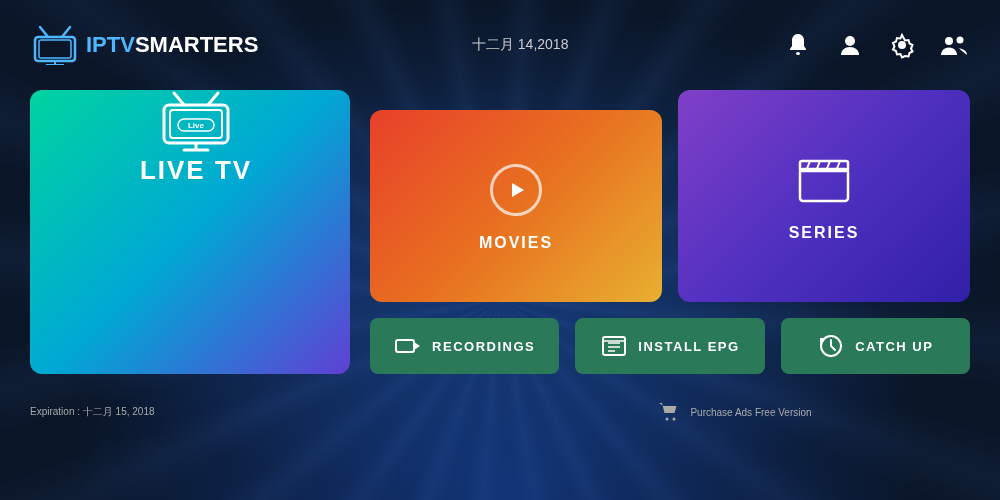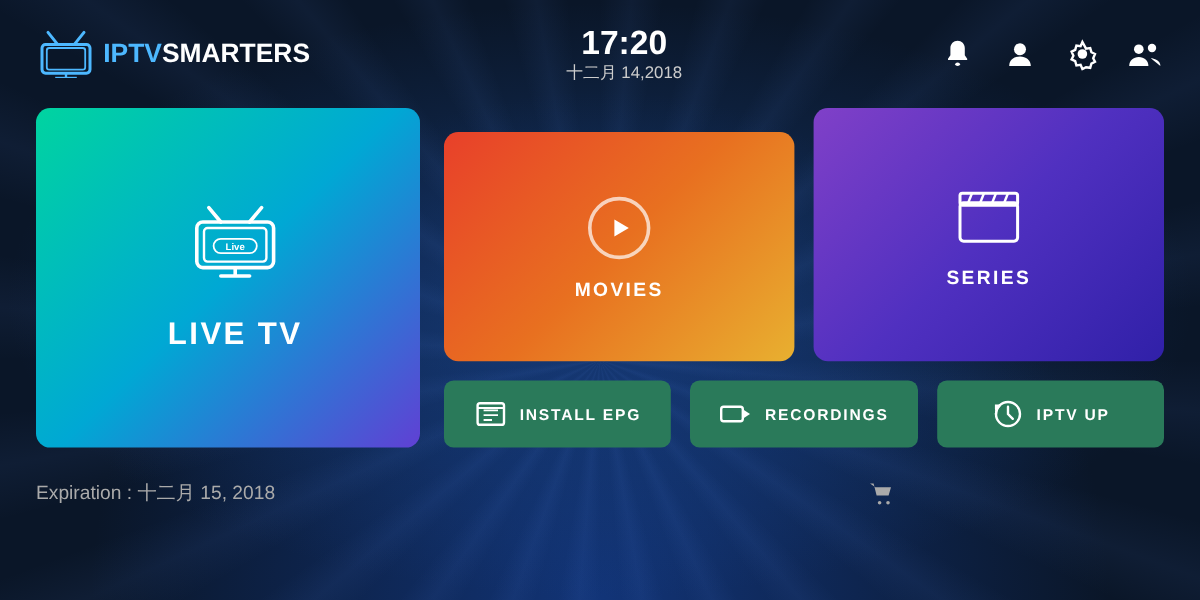--- a/index.html
+++ b/index.html
@@ -179,23 +179,23 @@
     }
 
     
     .live-tv-card {
       flex: 0 0 320px;
       background: linear-gradient(135deg, #00d4a0 0%, #00a8d4 50%, #6040d4 100%);
       border-radius: 12px;
       display: flex;
       flex-direction: column;
       align-items: center;
-      justify-content: center;
+      justify-content: flex-start;
       cursor: pointer;
-      gap: 28px;
+      gap: 0;
       padding-left: 12px;
     }
 
     .tv-icon {
       width: 80px;
       height: 65px;
     }
 
     .live-tv-label {
       font-size: 26px;
@@ -288,21 +288,21 @@
       color: white;
       letter-spacing: 1.5px;
     }
 
     
     .footer {
       display: flex;
       align-items: center;
       padding: 8px 30px 14px;
       color: #aaa;
-      font-size: 16px;
+      font-size: 10px;
     }
 
     .footer-left {
       flex: 1;
     }
 
     .footer-center {
       flex: 1;
       display: flex;
       align-items: center;
@@ -347,21 +347,20 @@
         <line x1="25" y1="36" x2="25" y2="40" stroke="#4db8ff" stroke-width="2"></line>
         <line x1="16" y1="40" x2="34" y2="40" stroke="#4db8ff" stroke-width="2"></line>
       </svg>
       <div>
         <span style="font-size:22px;font-weight:bold;color:#4db8ff;">IPTV</span><span style="font-size:22px;font-weight:bold;color:white;">SMARTERS</span>
       </div>
     </div>
 
     <div class="header-center">
       <div style="text-align:center;">
-        <div class="time-display">17:20</div>
         <div class="date-display">十二月 14,2018</div>
       </div>
     </div>
 
     <div class="header-icons">
       <div class="header-icon">
         <svg width="28" height="28" viewBox="0 0 28 28" fill="white">
           <path d="M14 3C10.7 3 8 5.7 8 9v6l-2 3v1h16v-1l-2-3V9c0-3.3-2.7-6-6-6z"></path>
           <ellipse cx="14" cy="22.5" rx="2" ry="1.5" fill="white"></ellipse>
         </svg>
@@ -436,64 +435,65 @@
             <line x1="34" y1="6" x2="30" y2="16" stroke="white" stroke-width="2"></line>
             <line x1="44" y1="6" x2="40" y2="16" stroke="white" stroke-width="2"></line>
 
             <line x1="4" y1="16" x2="52" y2="16" stroke="white" stroke-width="1.5"></line>
           </svg>
         </div>
         <div class="card-label">SERIES</div>
       </div>
 
       <div class="bottom-buttons">
+
+        <div class="action-btn">
+          <div class="action-btn-icon">
+            <svg width="26" height="26" viewBox="0 0 26 26" fill="white">
+              <rect x="1" y="7" width="18" height="12" rx="2" fill="none" stroke="white" stroke-width="2"></rect>
+              <polygon points="19,9 25,13 19,17" fill="white"></polygon>
+            </svg>
+          </div>
+          <div class="action-btn-label">RECORDINGS</div>
+        </div>
 
         <div class="action-btn">
           <div class="action-btn-icon">
             <svg width="26" height="26" viewBox="0 0 26 26" fill="white">
               <rect x="2" y="4" width="22" height="18" rx="2" fill="none" stroke="white" stroke-width="2"></rect>
               <line x1="7" y1="10" x2="19" y2="10" stroke="white" stroke-width="1.5"></line>
               <line x1="7" y1="14" x2="19" y2="14" stroke="white" stroke-width="1.5"></line>
               <line x1="7" y1="18" x2="14" y2="18" stroke="white" stroke-width="1.5"></line>
               <path d="M2 8h22" stroke="white" stroke-width="1.5"></path>
             </svg>
           </div>
           <div class="action-btn-label">INSTALL EPG</div>
         </div>
 
         <div class="action-btn">
           <div class="action-btn-icon">
             <svg width="26" height="26" viewBox="0 0 26 26" fill="white">
-              <rect x="1" y="7" width="18" height="12" rx="2" fill="none" stroke="white" stroke-width="2"></rect>
-              <polygon points="19,9 25,13 19,17" fill="white"></polygon>
-            </svg>
-          </div>
-          <div class="action-btn-label">RECORDINGS</div>
-        </div>
-
-        <div class="action-btn">
-          <div class="action-btn-icon">
-            <svg width="26" height="26" viewBox="0 0 26 26" fill="white">
               <circle cx="13" cy="13" r="10" fill="none" stroke="white" stroke-width="2"></circle>
               <polyline points="13,7 13,13 17,17" stroke="white" stroke-width="2" stroke-linecap="round" fill="none"></polyline>
               <path d="M6 6 Q3 9 3 13" stroke="white" stroke-width="2" fill="none" stroke-linecap="round"></path>
               <polyline points="3,9 3,6 6,6" stroke="white" stroke-width="1.8" fill="none" stroke-linecap="round"></polyline>
             </svg>
           </div>
-          <div class="action-btn-label">IPTV UP</div>
+          <div class="action-btn-label">CATCH UP</div>
         </div>
       </div>
     </div>
   </div>
 
   <div class="footer">
     <div class="footer-left">
       <span>Expiration : 十二月 15, 2018</span>
     </div>
     <div class="footer-center">
       <svg width="22" height="20" viewBox="0 0 22 20" fill="#aaa">
         <path d="M1 1h3l2.5 10h10l2-7H5.5"></path>
         <circle cx="9" cy="17" r="1.5" fill="#aaa"></circle>
         <circle cx="16" cy="17" r="1.5" fill="#aaa"></circle>
       </svg>
+      <span style="color:#aaa;">Purchase Ads Free Version</span>
     </div>
   </div>
 </div>
 
 </body></html>

